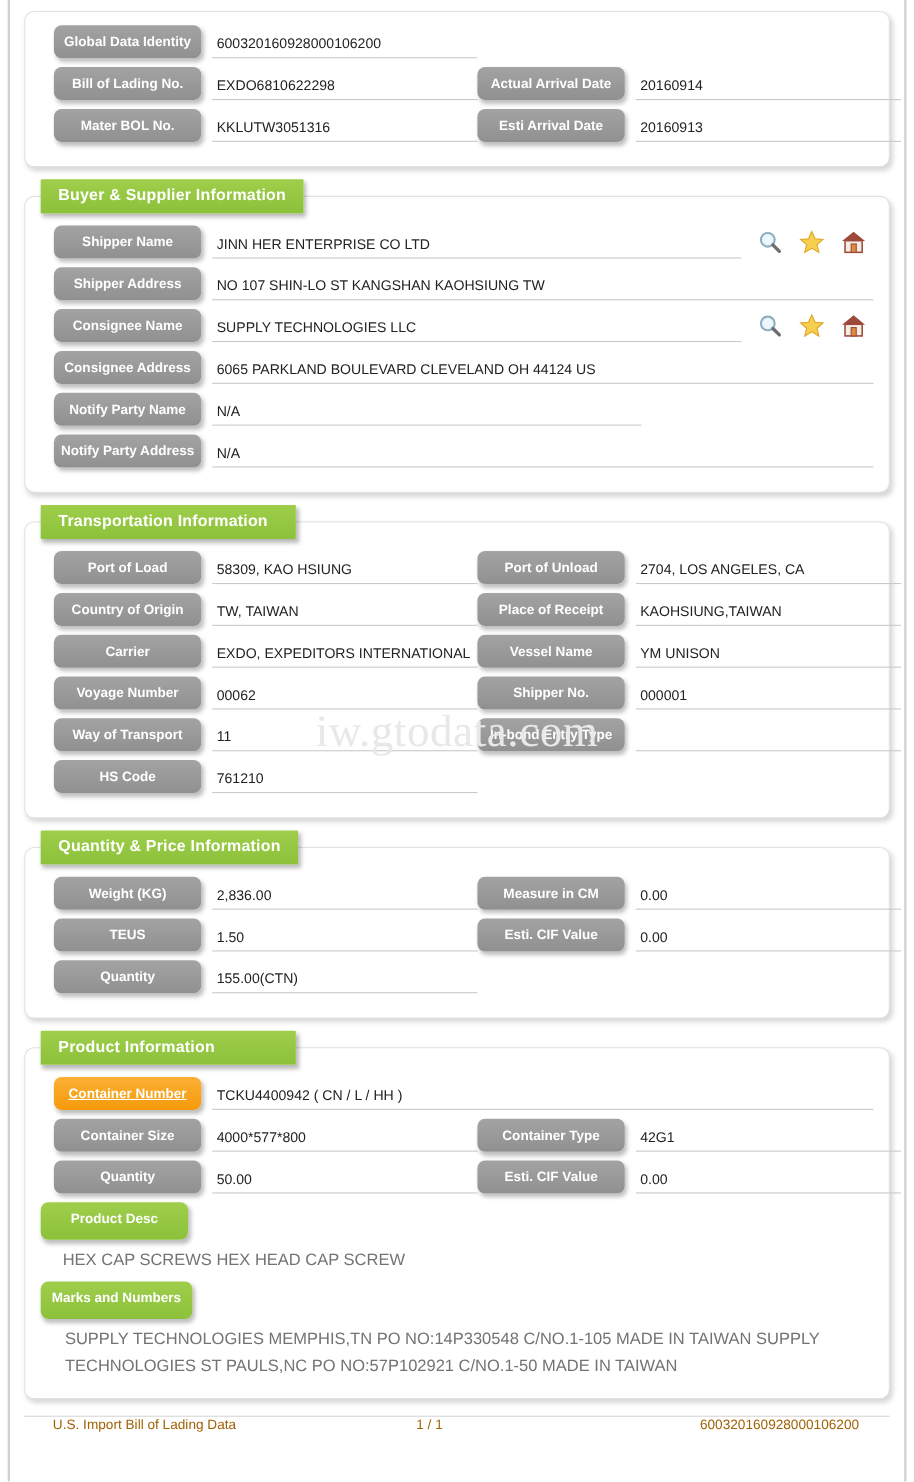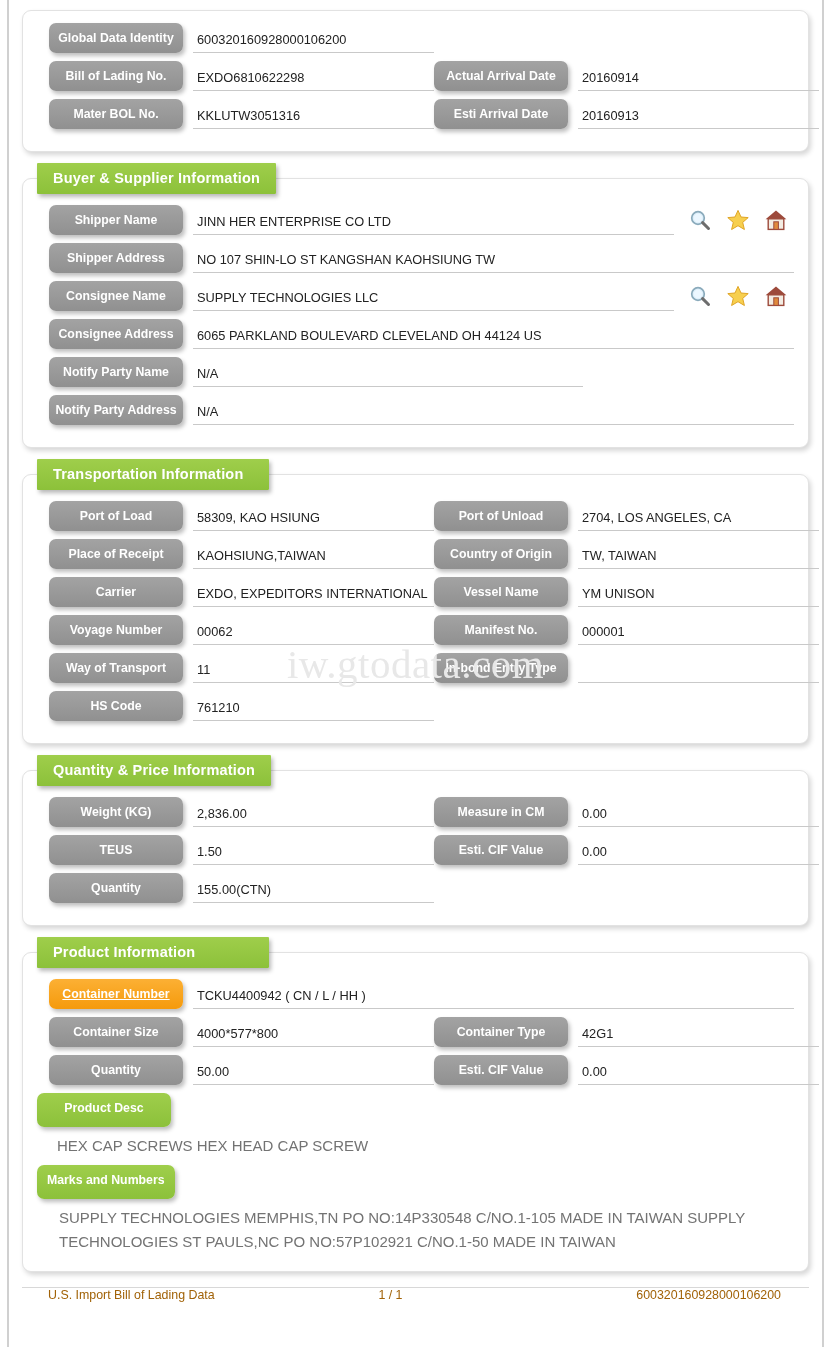--- a/index.html
+++ b/index.html
@@ -327,47 +327,47 @@
             <div class="val">58309, KAO HSIUNG</div>
           </div>
           <div class="col">
             <div class="lbl">Port of Unload</div>
             <div class="val">2704, LOS ANGELES, CA</div>
           </div>
         </div>
 
         <div class="row">
           <div class="col">
+            <div class="lbl">Country of Origin</div>
+            <div class="val">TW, TAIWAN</div>
+          </div>
+          <div class="col">
             <div class="lbl">Place of Receipt</div>
             <div class="val">KAOHSIUNG,TAIWAN</div>
           </div>
-          <div class="col">
-            <div class="lbl">Country of Origin</div>
-            <div class="val">TW, TAIWAN</div>
-          </div>
         </div>
 
         <div class="row">
           <div class="col">
             <div class="lbl">Carrier</div>
             <div class="val">EXDO, EXPEDITORS INTERNATIONAL</div>
           </div>
           <div class="col">
             <div class="lbl">Vessel Name</div>
             <div class="val">YM UNISON</div>
           </div>
         </div>
 
         <div class="row">
           <div class="col">
             <div class="lbl">Voyage Number</div>
             <div class="val">00062</div>
           </div>
           <div class="col">
-            <div class="lbl">Manifest No.</div>
+            <div class="lbl">Shipper No.</div>
             <div class="val">000001</div>
           </div>
         </div>
 
         <div class="row">
           <div class="col">
             <div class="lbl">Way of Transport</div>
             <div class="val">11</div>
           </div>
           <div class="col">

